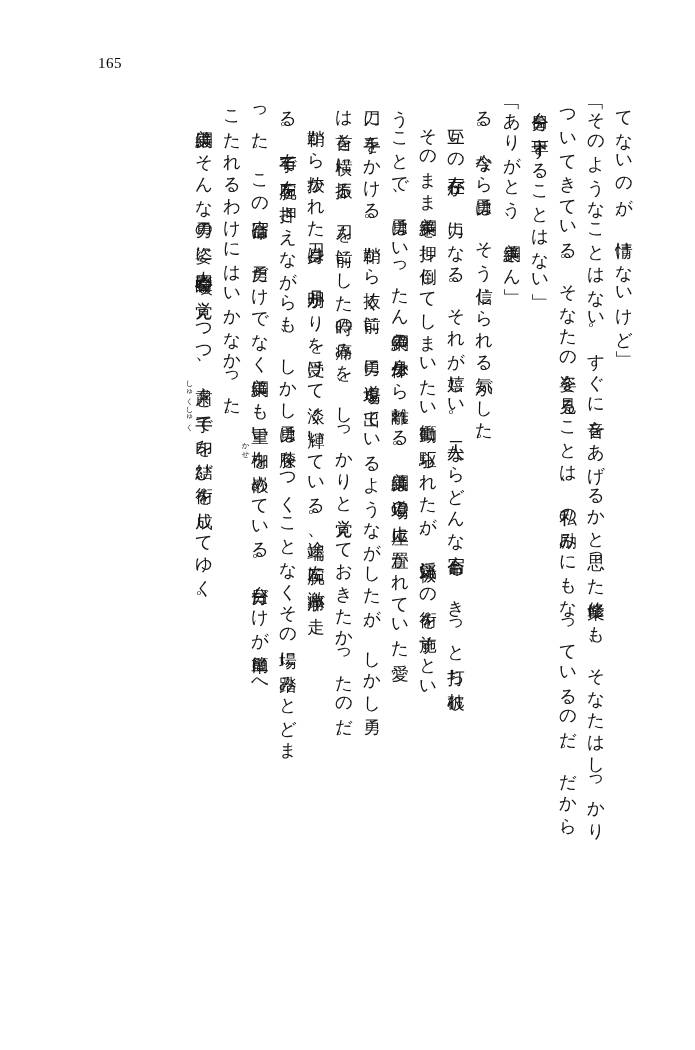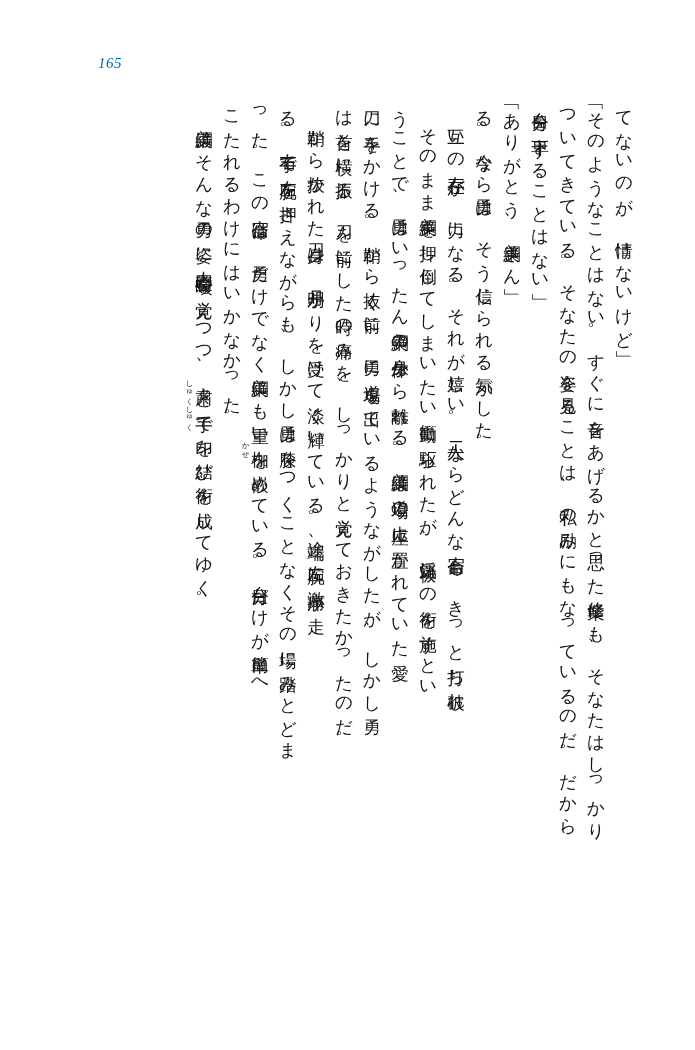--- a/index.html
+++ b/index.html
@@ -15,23 +15,22 @@
     overflow: hidden;
     font-family: "Liberation Serif", "DejaVu Serif", serif;
     color: #111111;
   }
   .page-number {
     position: absolute;
     top: 55px;
     left: 98px;
     font-size: 15px;
     letter-spacing: 0.5px;
-    color: #0369a1;
+    color: #000000;
     font-family: "Liberation Serif", "DejaVu Serif", serif;
-    font-style: italic;
   }
   .text-block {
     position: absolute;
     top: 98px;
     left: 62px;
     width: 570px;
     height: 860px;
     display: flex;
     flex-direction: row-reverse;
     justify-content: flex-start;

